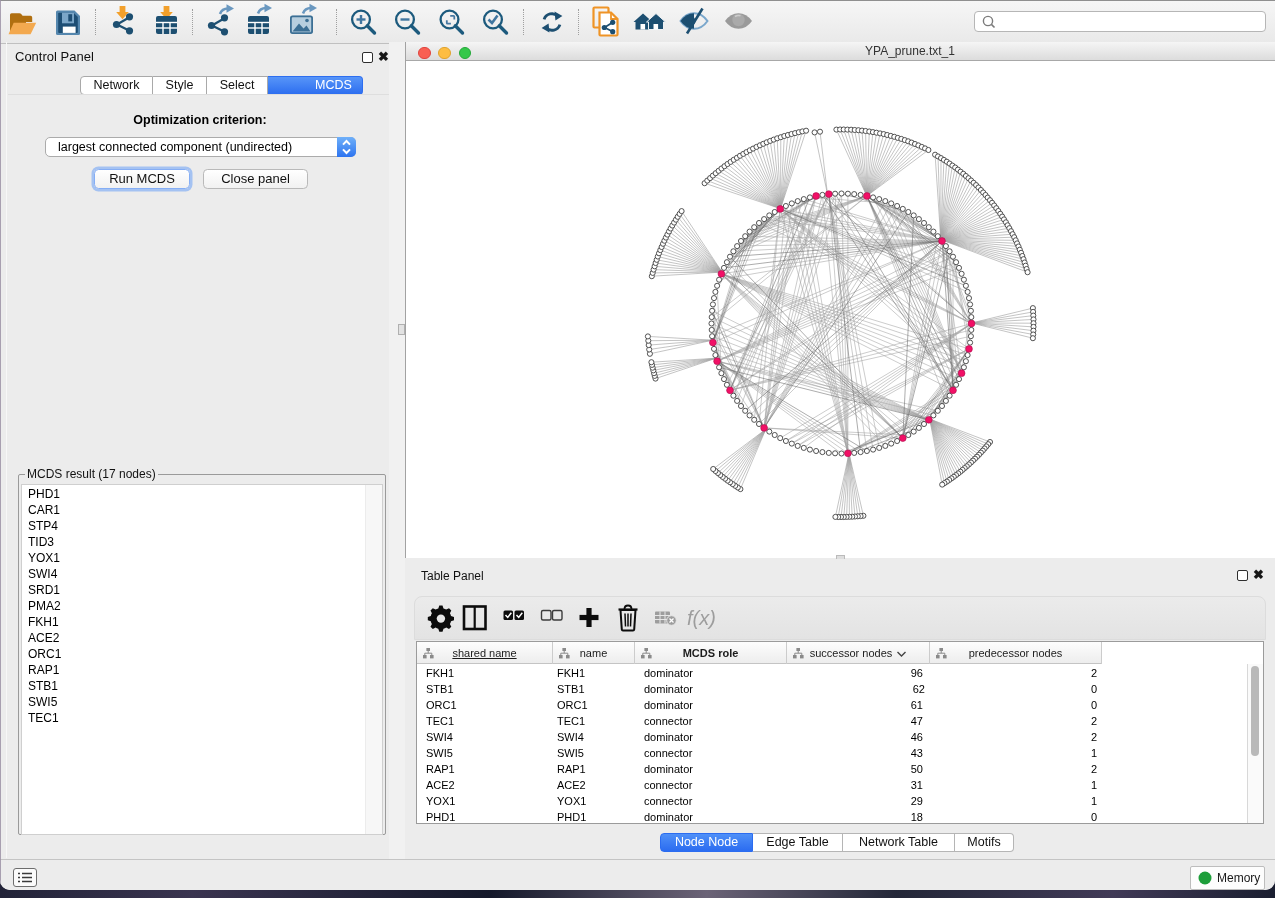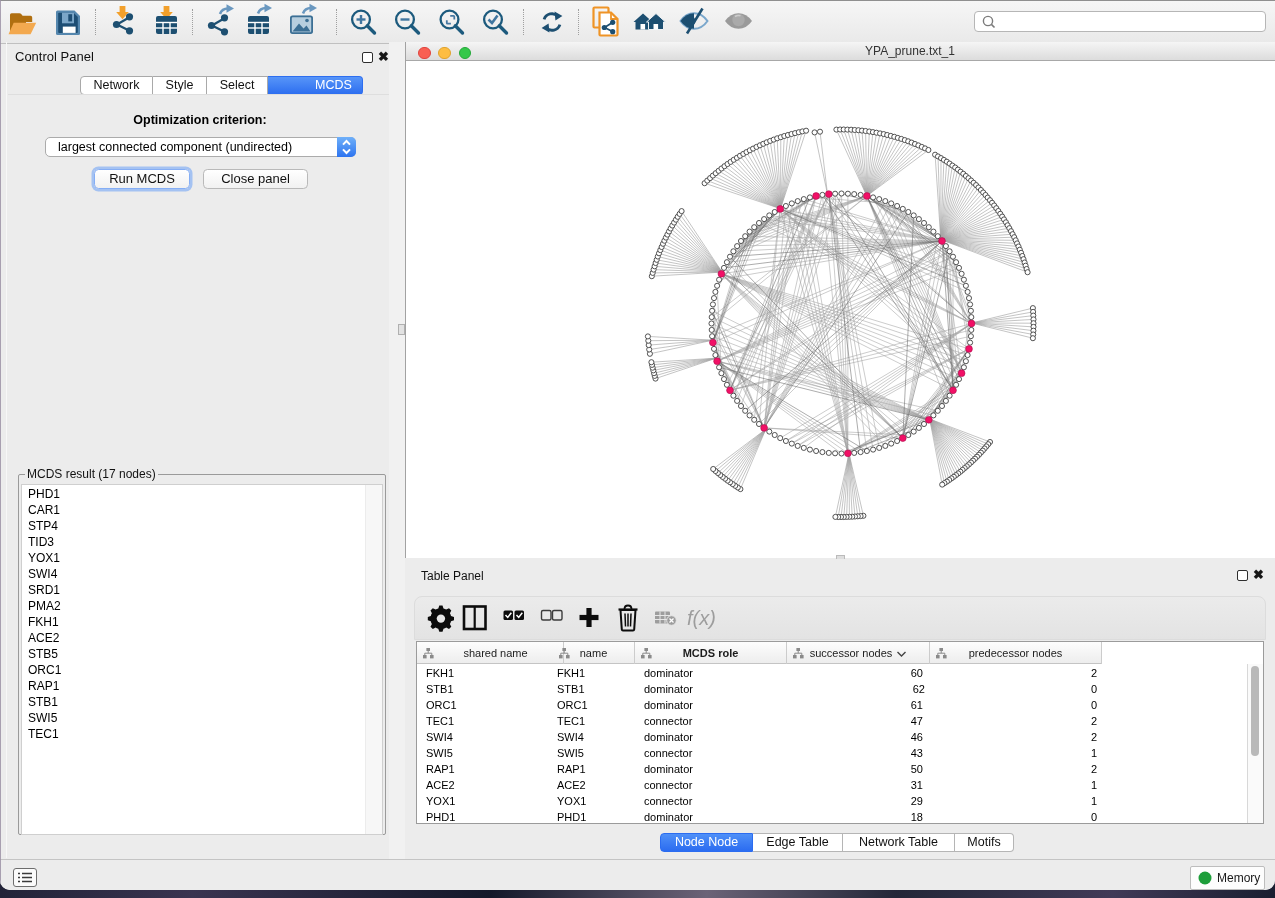--- a/index.html
+++ b/index.html
@@ -269,21 +269,20 @@
 <div class="it" style="margin-top:1px">PHD1</div>
         <div class="it">CAR1</div>
         <div class="it">STP4</div>
         <div class="it">TID3</div>
         <div class="it">YOX1</div>
         <div class="it">SWI4</div>
         <div class="it">SRD1</div>
         <div class="it">PMA2</div>
         <div class="it">FKH1</div>
         <div class="it">ACE2</div>
-        <div class="it">STB5</div>
         <div class="it">ORC1</div>
         <div class="it">RAP1</div>
         <div class="it">STB1</div>
         <div class="it">SWI5</div>
         <div class="it">TEC1</div>
 <div class="listsb"></div>
 </div>
 </fieldset>
 
 <div class="abs" style="left:389px;top:42px;width:16px;height:817px;background:#f1f1f1;"></div>
@@ -1136,21 +1135,21 @@
 <circle cx="256.5" cy="23.5" r="4.8" fill="#9d9d9d" stroke="#e7e7e7" stroke-width="1"></circle>
 <path d="M254.5 21.5 L258.5 25.5 M258.5 21.5 L254.5 25.5" stroke="#fff" stroke-width="1.3"></path>
 </g>
 
 <text x="272" y="27.5" font-family="Liberation Serif,serif" font-style="italic" font-size="20px" fill="#9d9d9d">f(x)</text>
 </svg>
 
 </div>
 <div class="tbl">
 <div class="thead" style="width:685px;"></div>
-<div class="th" style="left:11px;width:136px;">shared name</div>
+<div class="th" style="left:0px;width:136px;text-decoration:underline;">shared name</div>
 <svg width="11" height="11" style="position:absolute;left:6px;top:6px;">
           <g fill="#8a8a8a">
             <rect x="3.4" y="0" width="3.6" height="3"></rect>
             <rect x="0" y="7" width="3.6" height="3.4"></rect>
             <rect x="7" y="7" width="3.6" height="3.4"></rect>
             <line x1="5.2" y1="3" x2="5.2" y2="5.2" stroke="#8a8a8a" stroke-width="1"></line>
             <path d="M1.8 7 L1.8 5.2 L8.8 5.2 L8.8 7" fill="none" stroke="#8a8a8a" stroke-width="1"></path>
           </g>
         </svg>
 <div class="th" style="left:136px;width:82px;">name</div>
@@ -1192,21 +1191,21 @@
             <rect x="0" y="7" width="3.6" height="3.4"></rect>
             <rect x="7" y="7" width="3.6" height="3.4"></rect>
             <line x1="5.2" y1="3" x2="5.2" y2="5.2" stroke="#8a8a8a" stroke-width="1"></line>
             <path d="M1.8 7 L1.8 5.2 L8.8 5.2 L8.8 7" fill="none" stroke="#8a8a8a" stroke-width="1"></path>
           </g>
         </svg>
 <div class="row" style="left:0;top:23px;width:830px;">
           <span class="cell" style="left:9px;">FKH1</span>
           <span class="cell" style="left:140px;">FKH1</span>
           <span class="cell" style="left:227px;">dominator</span>
-          <span class="cell num" style="left:370px;width:136px;">60</span>
+          <span class="cell num" style="left:370px;width:136px;">96</span>
           <span class="cell num" style="left:513px;width:167px;">2</span>
         </div>
 <div class="row" style="left:0;top:39px;width:830px;">
           <span class="cell" style="left:9px;">STB1</span>
           <span class="cell" style="left:140px;">STB1</span>
           <span class="cell" style="left:227px;">dominator</span>
           <span class="cell num" style="left:372px;width:136px;">62</span>
           <span class="cell num" style="left:513px;width:167px;">0</span>
         </div>
 <div class="row" style="left:0;top:55px;width:830px;">

